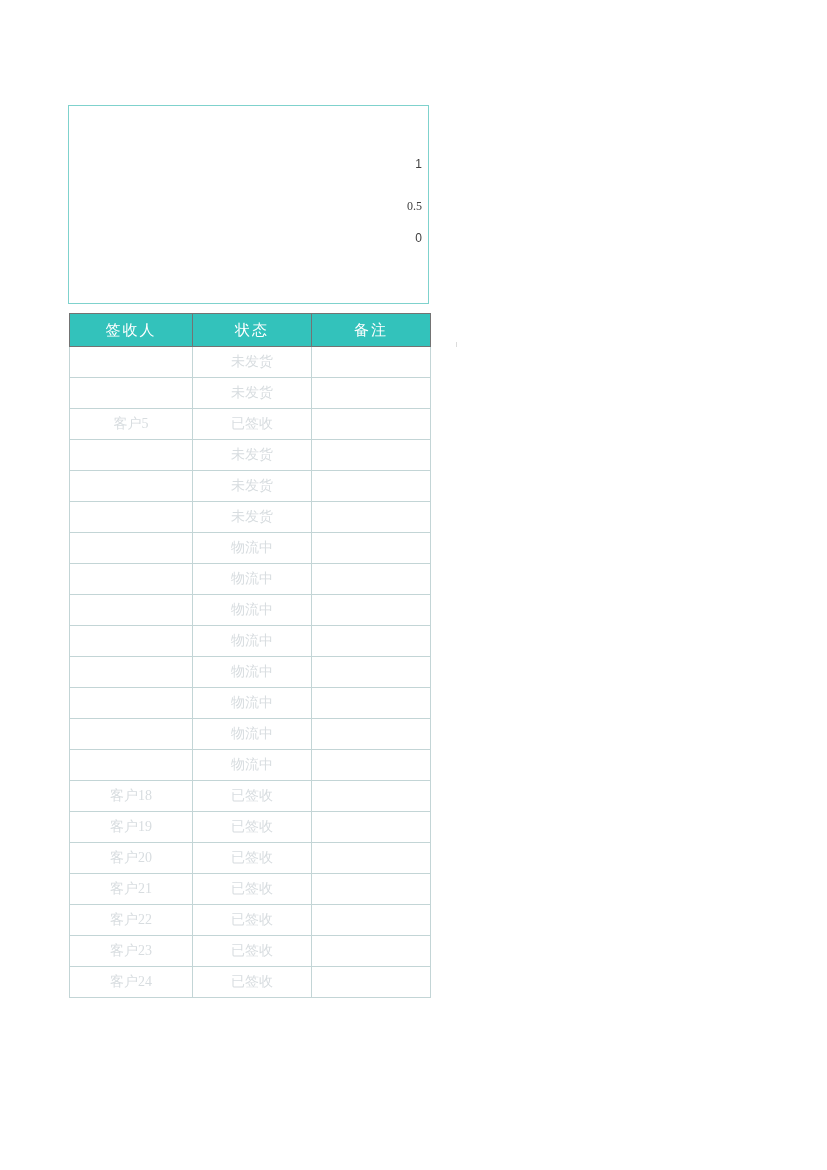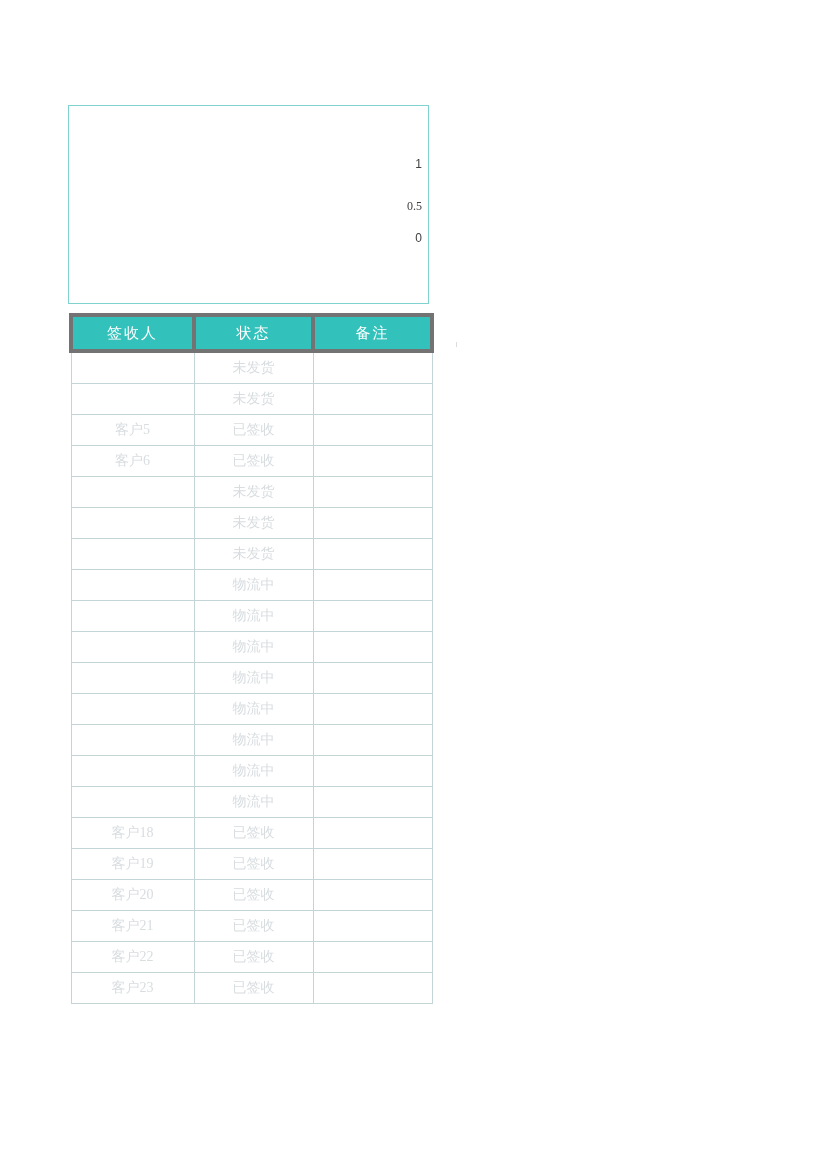--- a/index.html
+++ b/index.html
@@ -180,21 +180,21 @@
   #order-table col.c-remark   { width: 119px; }
 
   #order-table th {
     height: 30px;
     background: #33c2bb;
     color: #ffffff;
     font-weight: normal;
     font-size: 15px;
     letter-spacing: 2px;
     text-align: center;
-    border: 4px solid #737373;
+    border: 1px solid #737373;
     font-family: "Liberation Serif", "DejaVu Serif", serif;
   }
 
   #order-table td {
     height: 30px;
     border: 1px solid #c3d5d6;
     text-align: center;
     font-size: 14px;
     color: #d8dde0;
     background: #ffffff;
@@ -288,25 +288,20 @@
         <td></td>
         <td class="status-cell status-unshipped">未发货</td>
         <td></td>
       </tr>
       <tr>
         <td>客户5</td>
         <td class="status-cell">已签收</td>
         <td></td>
       </tr>
       <tr>
-        <td>客户6</td>
-        <td class="status-cell">已签收</td>
-        <td></td>
-      </tr>
-      <tr>
         <td></td>
         <td class="status-cell status-unshipped">未发货</td>
         <td></td>
       </tr>
       <tr>
         <td></td>
         <td class="status-cell status-unshipped">未发货</td>
         <td></td>
       </tr>
       <tr>
@@ -374,17 +369,22 @@
         <td class="status-cell">已签收</td>
         <td></td>
       </tr>
       <tr>
         <td>客户22</td>
         <td class="status-cell">已签收</td>
         <td></td>
       </tr>
       <tr>
         <td>客户23</td>
+        <td class="status-cell">已签收</td>
+        <td></td>
+      </tr>
+      <tr>
+        <td>客户24</td>
         <td class="status-cell">已签收</td>
         <td></td>
       </tr>
     </tbody>
 </table>
 
 </body></html>

